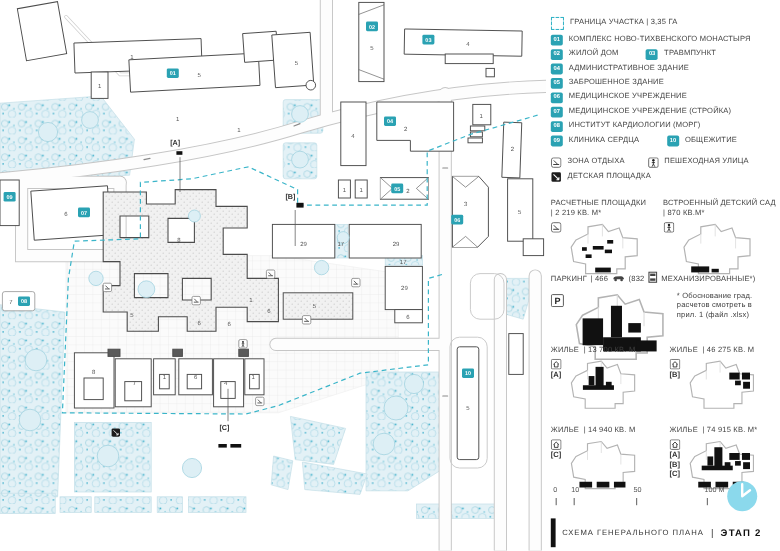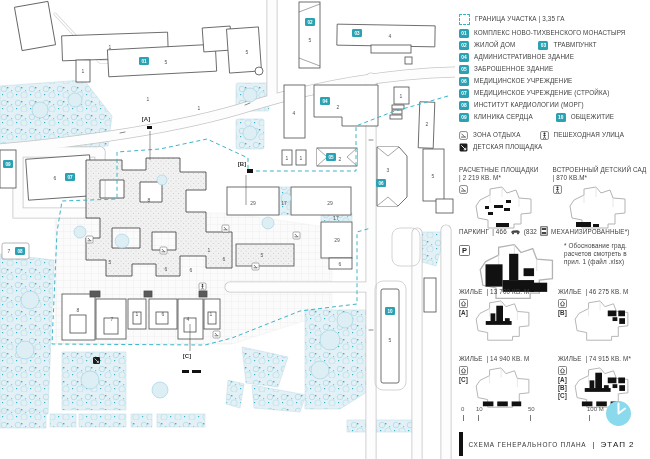--- a/index.html
+++ b/index.html
@@ -23,21 +23,21 @@
   .pline{display:flex;align-items:center;gap:3px;flex-wrap:nowrap;}
   .prow{display:flex;align-items:flex-start;gap:6px;margin-top:4px;}
   .fnote{width:66px;text-align:justify;}
   #scalebar{position:relative;height:26px;}
   .tick{position:absolute;top:0;font-size:6px;color:#555;}
   .tickmark{position:absolute;top:9px;width:1px;height:6px;background:#777;}
   #ftitle{display:flex;align-items:center;gap:6px;}
   #ftitle .bar{width:3.5px;height:24px;background:#111;}
   #ftitle .t1{font-size:6.4px;letter-spacing:0.8px;color:#333;}
   #ftitle .sep{font-size:8px;color:#333;}
-  #ftitle .t2{font-size:8px;font-weight:normal;letter-spacing:1px;color:#111;}
+  #ftitle .t2{font-size:8px;font-weight:bold;letter-spacing:1px;color:#111;}
 </style>
 </head>
 <body>
 
 <div id="app">
 
   
   <svg id="map" width="455" height="459" viewBox="0 0 455 459">
     <defs>
       <pattern id="trees" width="14" height="14" patternUnits="userSpaceOnUse">

